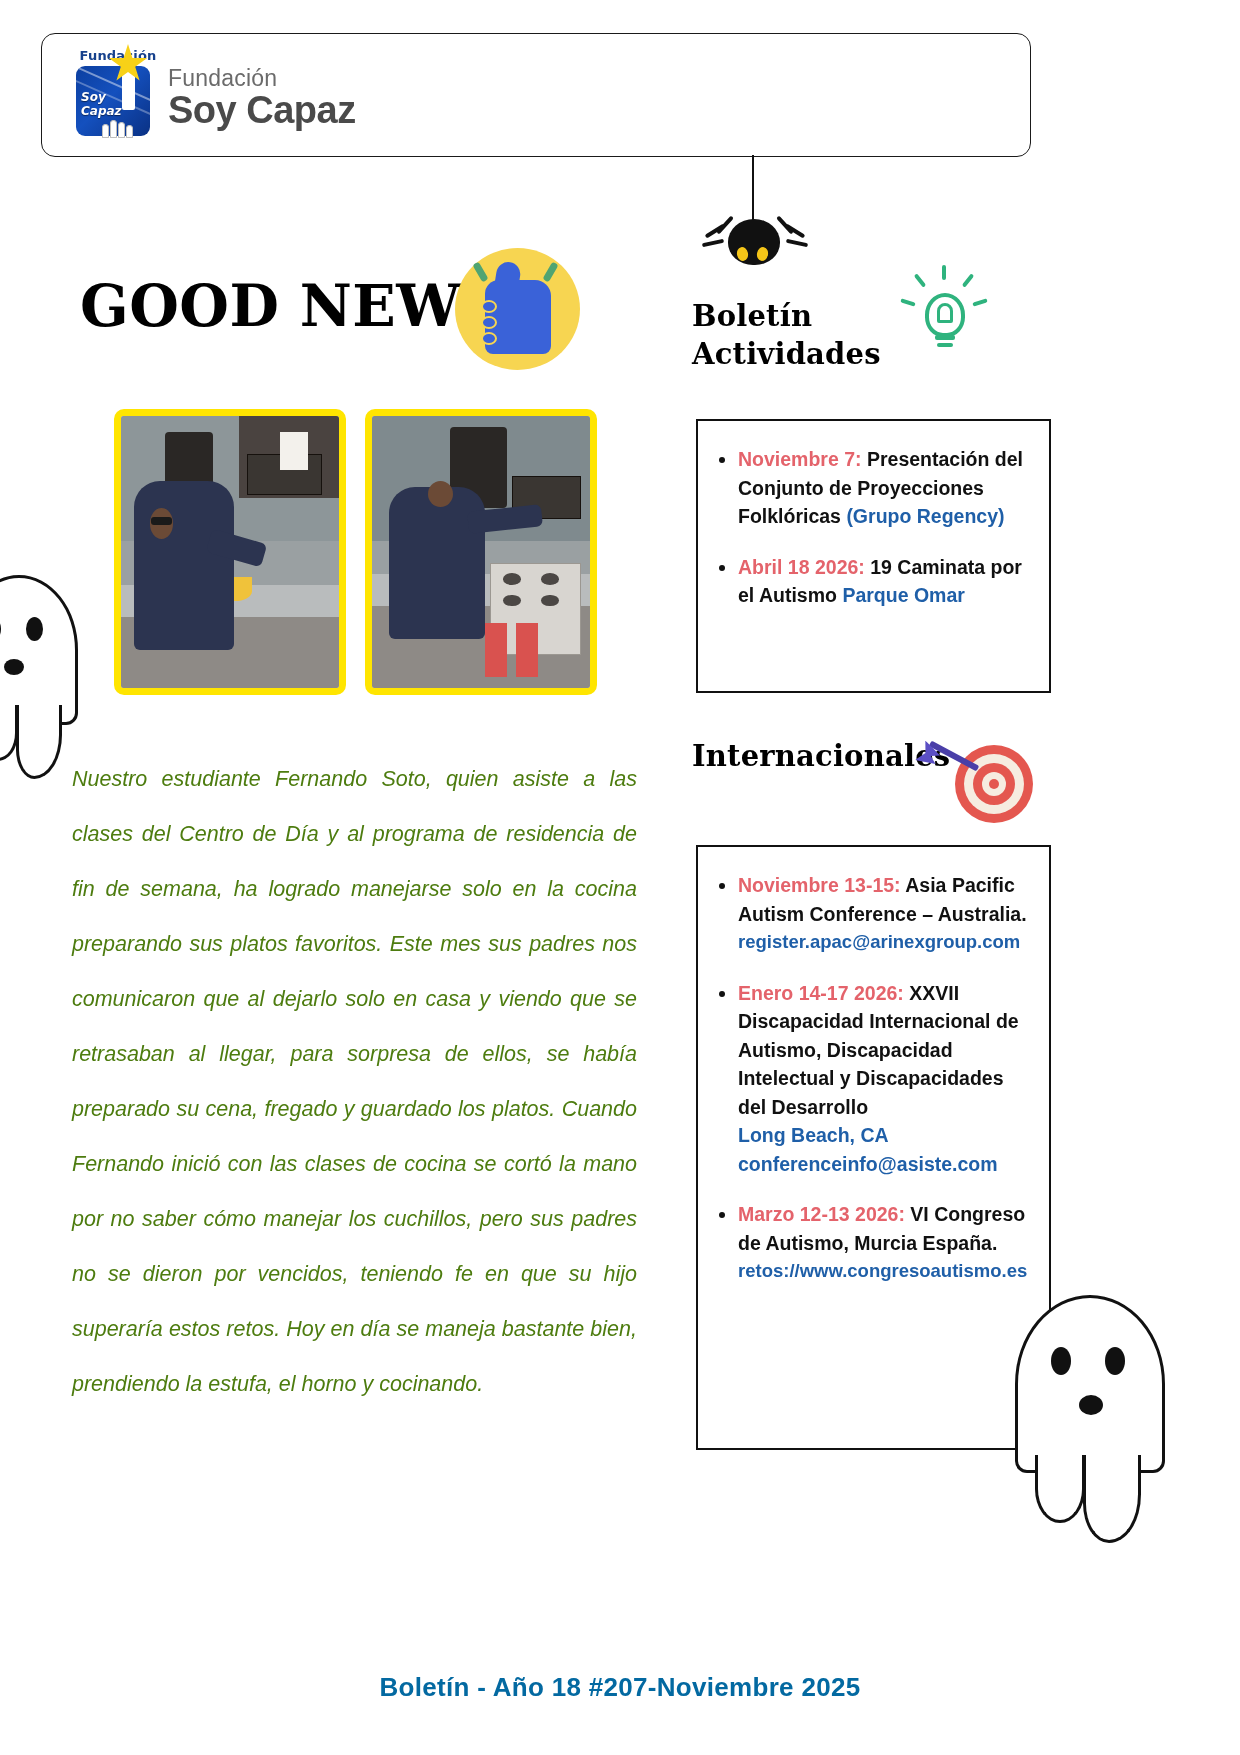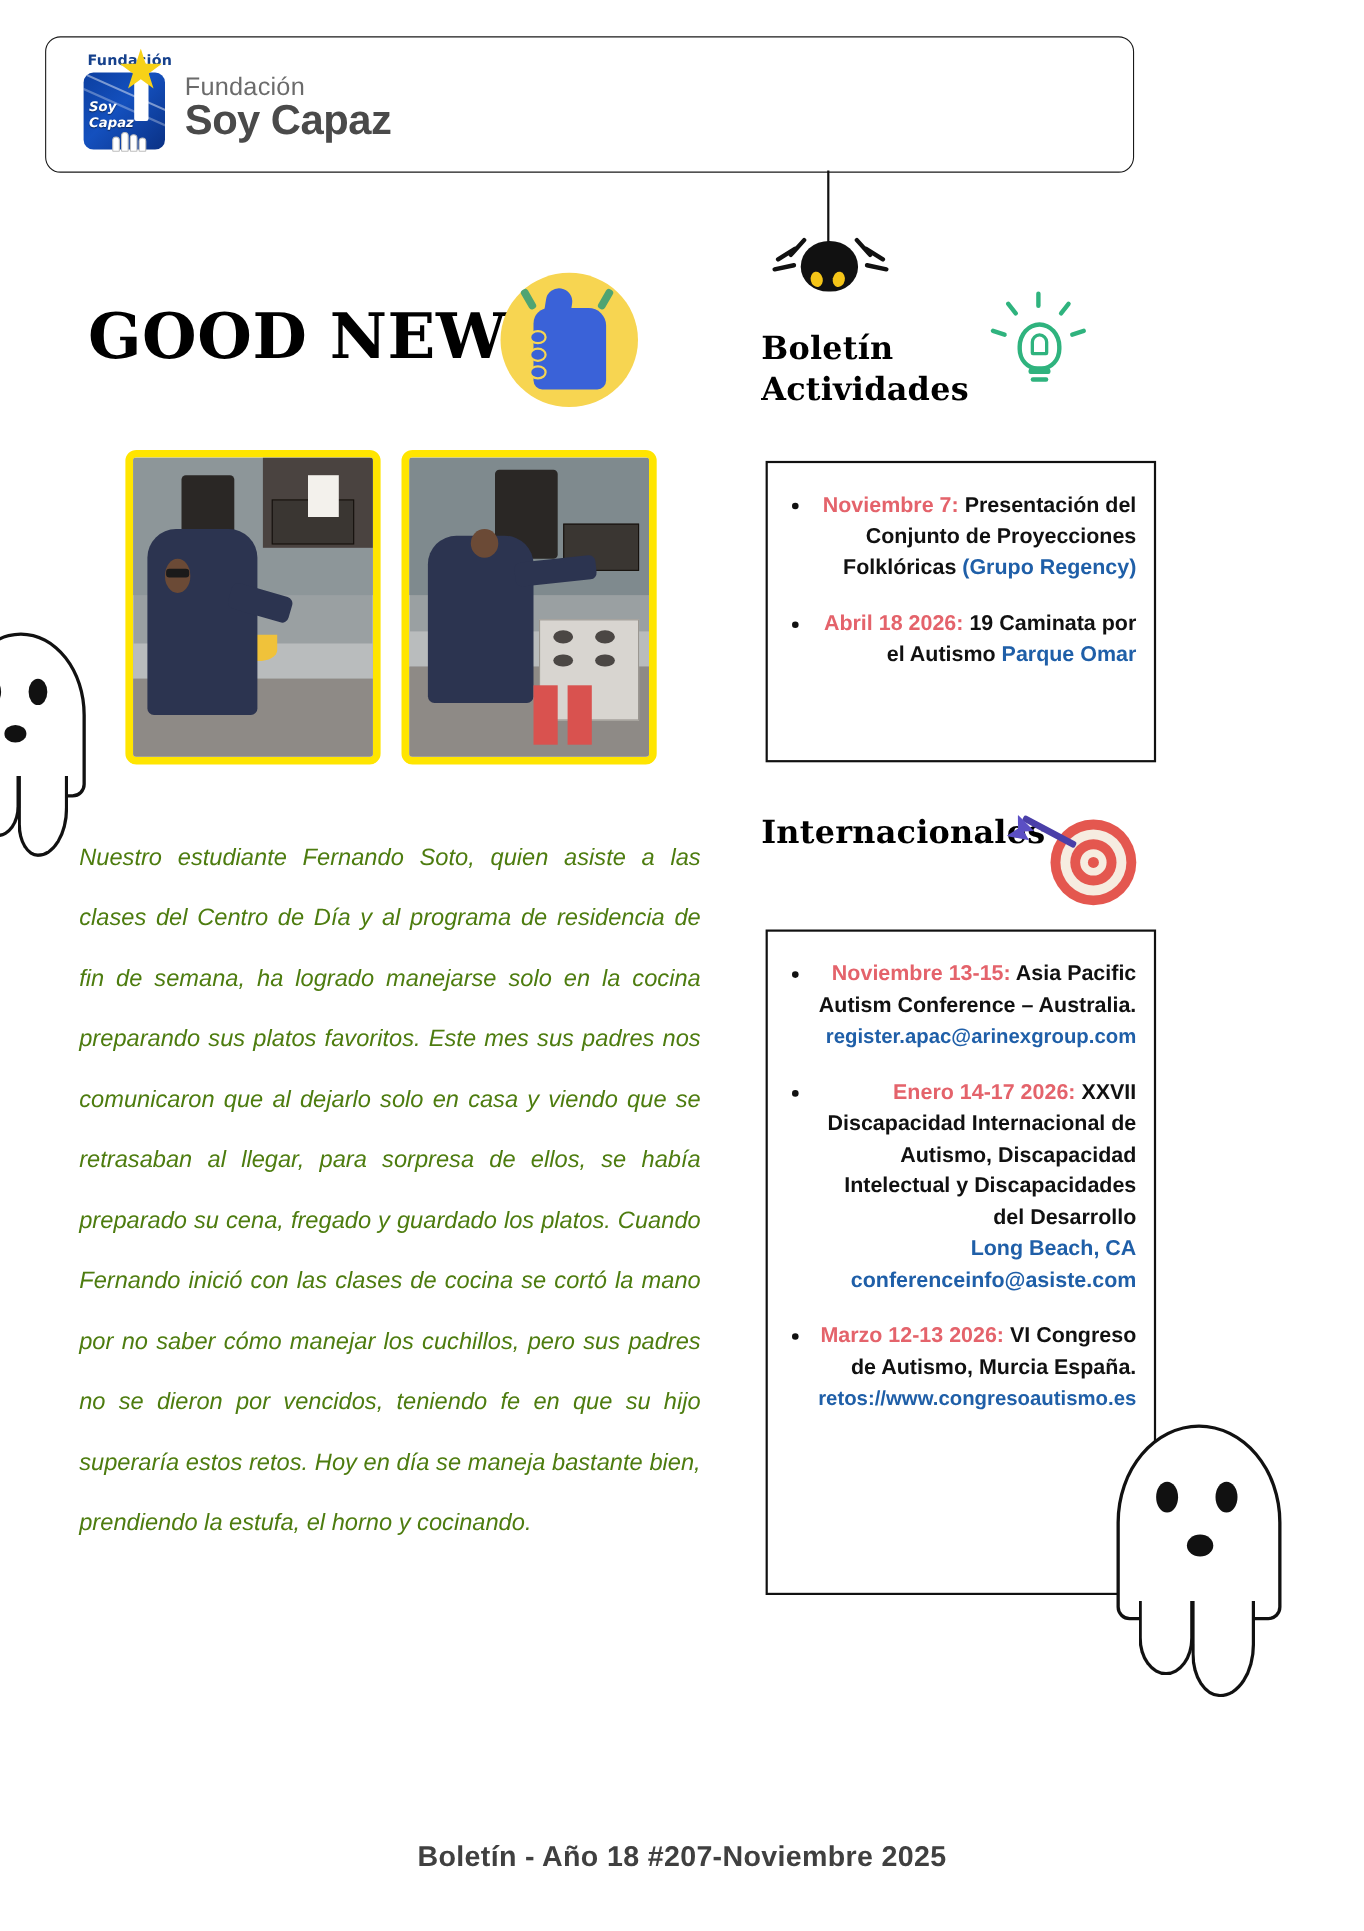--- a/index.html
+++ b/index.html
@@ -218,21 +218,21 @@
     transform:rotate(28deg);
   }
 
   
   .list-box{
     position:absolute; border:2px solid #111; background:#fff;
   }
   .box-prox{ left:696px; top:419px; width:355px; height:274px; }
   .box-evt{ left:696px; top:845px; width:355px; height:605px; }
   .list{
-    margin:0; padding:24px 16px 0 40px; list-style:disc;text-align:right;
+    margin:0; padding:24px 16px 0 40px; list-style:disc;
   }
   .list li{
     font-family:"Liberation Sans", sans-serif;
     font-size:19.5px; font-weight:700; line-height:28.5px; color:#111;
     margin-bottom:22px;
   }
   .dt{ color:#e4636b; }
   .blue{ color:#1f5fa8; font-weight:700; }
   .lnk{ color:#1f5fa8; font-weight:600; display:block; }
   .lnk-s{ color:#1f5fa8; font-weight:600; display:block; font-size:18.5px; }
@@ -249,21 +249,21 @@
     position:absolute; background:#fff; border:3px solid #111;
   }
 
   .ghost-left{ left:-40px; top:575px; width:130px; height:215px; }
   .ghost-right{ left:1005px; top:1295px; width:175px; height:260px; }
 
   
   .footer{
     position:absolute; left:0; top:1672px; width:1240px; text-align:center;
     font-family:"Liberation Sans", sans-serif;
-    font-size:26px; font-weight:700; color:#404040; letter-spacing:.3px;
+    font-size:26px; font-weight:700; color:#0369a1; letter-spacing:.3px;
   }
 </style>
 </head>
 <body>
 
 <div class="header-box">
   <div class="logo-wrap">
 
     <div class="logo-mark">
       <div class="logo-fundacion-small">Fundación</div>

